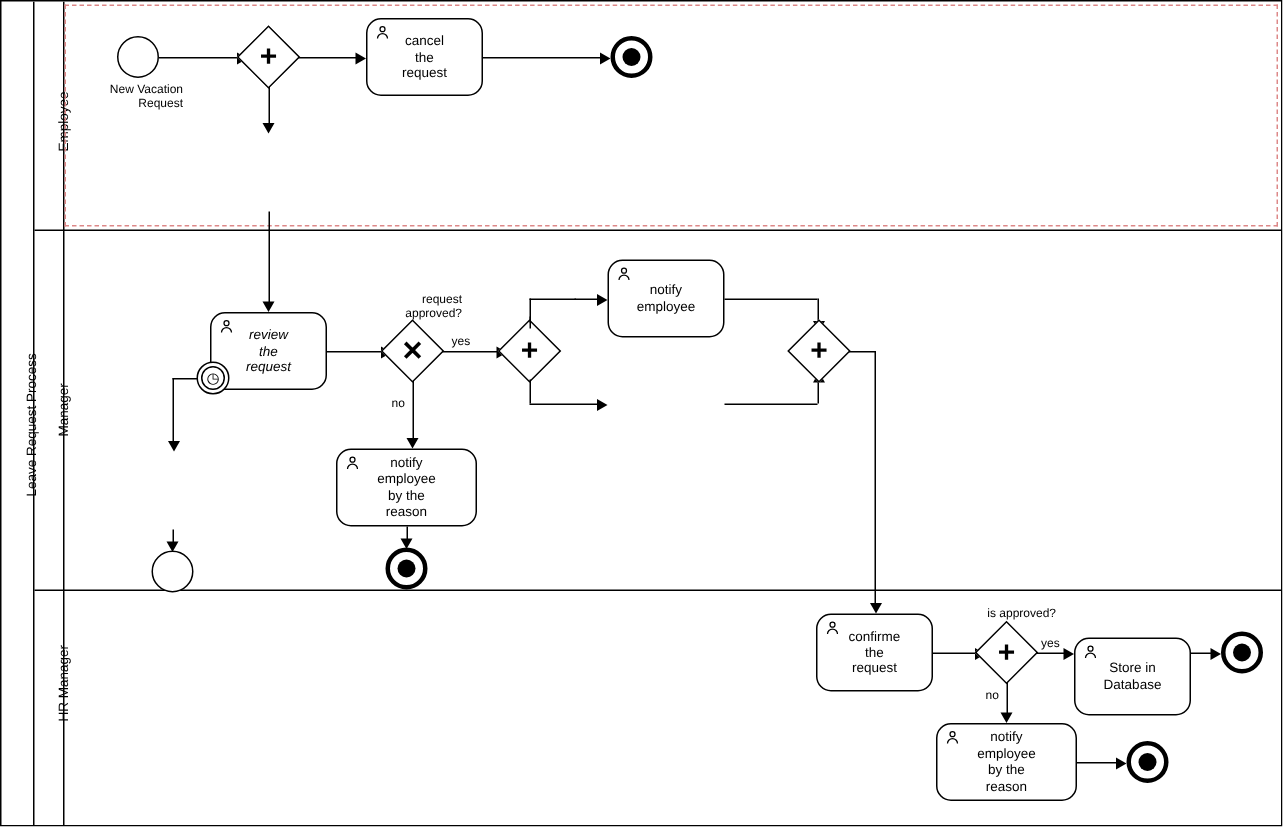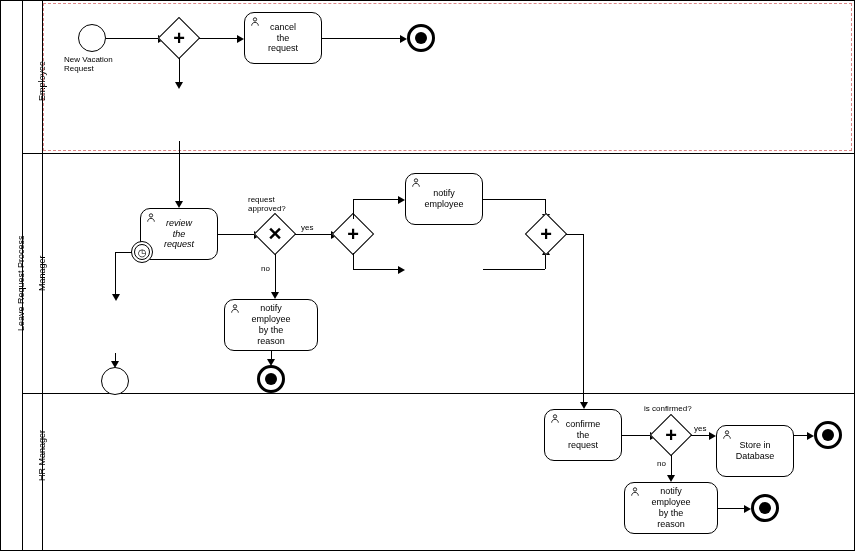--- a/index.html
+++ b/index.html
@@ -114,21 +114,21 @@
     line-height: 1;
   }
   .gw-x {
     font-weight: 900;
     font-size: 18px;
     line-height: 1;
   }
 
   .label {
     position: absolute;
-    text-align: left;
+    text-align: right;
     line-height: 1.15;
     white-space: nowrap;
   }
   .label.small { font-size: 8px; }
 
   
   .timer-event {
     position: absolute;
     width: 22px; height: 22px;
     border: 1.2px solid #000;
@@ -312,21 +312,21 @@
       </svg>
     <span>confirme the<br>request</span>
   </div>
 
   <div class="seg-h" style="left:621px; top:434px; width:30px;"></div>
   <div class="arrow right" style="left:649px; top:430.5px;"></div>
 
   <div class="gateway" style="left:655px; top:419px;">
     <span class="gw-inner gw-plus">+</span>
   </div>
-  <div class="label small" style="left:643px; top:403px; width:60px;">is confirmed?</div>
+  <div class="label small" style="left:643px; top:403px; width:60px;">is approved?</div>
 
   <div class="seg-h" style="left:690px; top:434px; width:20px;"></div>
   <div class="arrow right" style="left:708px; top:430.5px;"></div>
   <div class="label small" style="left:693px; top:423px;">yes</div>
 
   <div class="task" style="left:715px; top:424px;">
     <svg class="user-icon" viewBox="0 0 12 12">
         <path d="M6 1.5a2 2 0 1 1 0 4 2 2 0 0 1 0-4zM2 11c0-2.2 1.8-4 4-4s4 1.8 4 4"></path>
       </svg>
     <span>Store in<br>Database</span>

